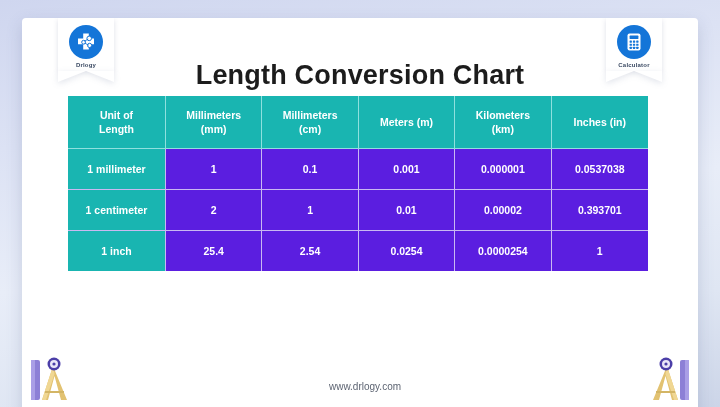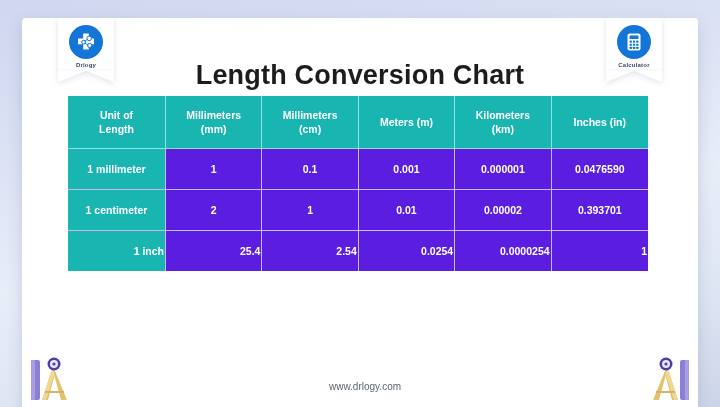--- a/index.html
+++ b/index.html
@@ -115,21 +115,21 @@
     line-height: 1.35;
   }
   table.conv th {
     background: #19b5b1;
     height: 50px;
     border-right-color: #8fe0de;
     border-bottom-color: #8fe0de;
     font-size: 10.5px;
   }
   table.conv th:last-child, table.conv td:last-child { border-right: none; }
-  table.conv tr:last-child td { border-bottom: none; text-align: right; }
+  table.conv tr:last-child td { border-bottom: none; }
   td.rowhead {
     background: #19b5b1;
     border-right-color: #8fe0de;
     border-bottom-color: #8fe0de;
     margin-left: 33px;
   }
   td.val {
     background: #5b1ee0;
     height: 38px;
     font-size: 11px;
@@ -242,21 +242,21 @@
             </th>
           </tr>
         </thead>
         <tbody>
           <tr>
             <td class="rowhead">1 millimeter</td>
             <td class="val">1</td>
             <td class="val">0.1</td>
             <td class="val">0.001</td>
             <td class="val">0.000001</td>
-            <td class="val">0.0476590</td>
+            <td class="val">0.0537038</td>
           </tr>
           <tr>
             <td class="rowhead">1 centimeter</td>
             <td class="val">2</td>
             <td class="val">1</td>
             <td class="val">0.01</td>
             <td class="val">0.00002</td>
             <td class="val">0.393701</td>
           </tr>
           <tr>

